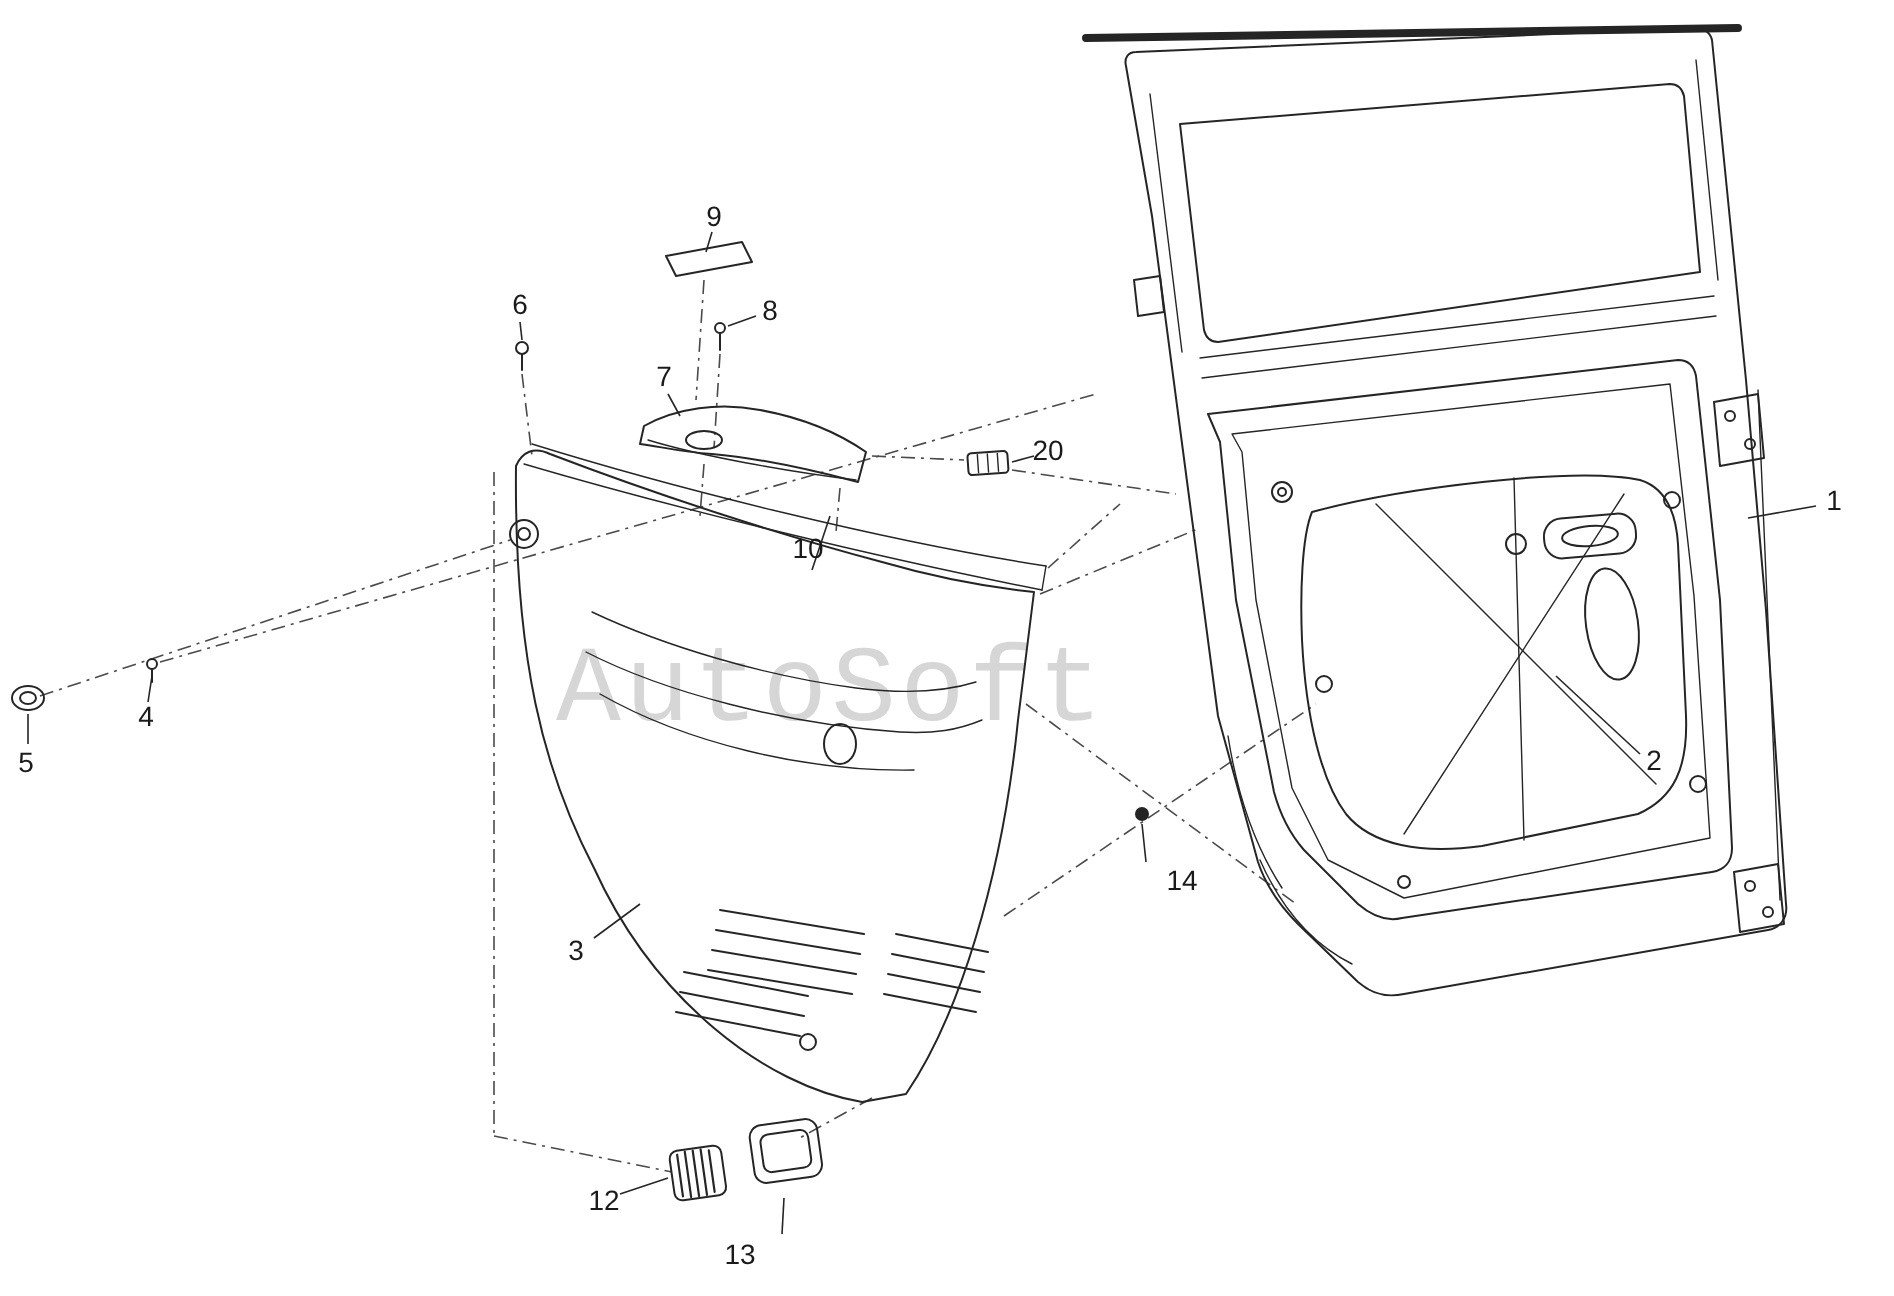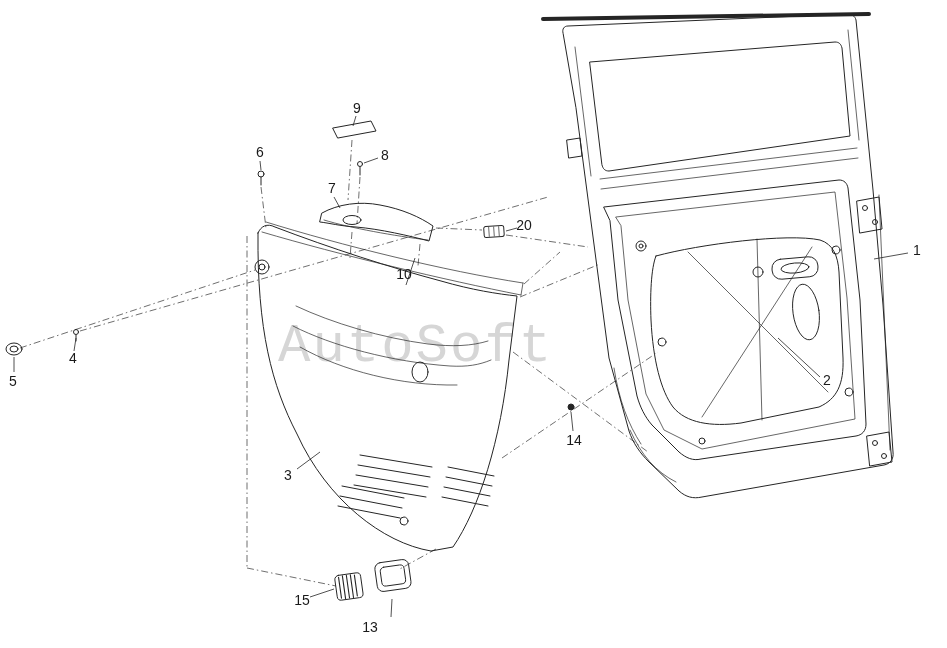--- a/index.html
+++ b/index.html
@@ -209,17 +209,17 @@
   <span class="callout" style="left:827px;top:380px">2</span>
   <span class="callout" style="left:288px;top:475px">3</span>
   <span class="callout" style="left:73px;top:358px">4</span>
   <span class="callout" style="left:13px;top:381px">5</span>
   <span class="callout" style="left:260px;top:152px">6</span>
   <span class="callout" style="left:332px;top:188px">7</span>
   <span class="callout" style="left:385px;top:155px">8</span>
   <span class="callout" style="left:357px;top:108px">9</span>
   <span class="callout" style="left:404px;top:274px">10</span>
   <span class="callout" style="left:524px;top:225px">20</span>
-  <span class="callout" style="left:302px;top:600px">15</span>
+  <span class="callout" style="left:302px;top:600px">12</span>
   <span class="callout" style="left:370px;top:627px">13</span>
-  <span class="callout" style="left:574px;top:440px">14</span>
+  <span class="callout" style="left:591px;top:440px">14</span>
 
 </div>
 
 </body></html>

